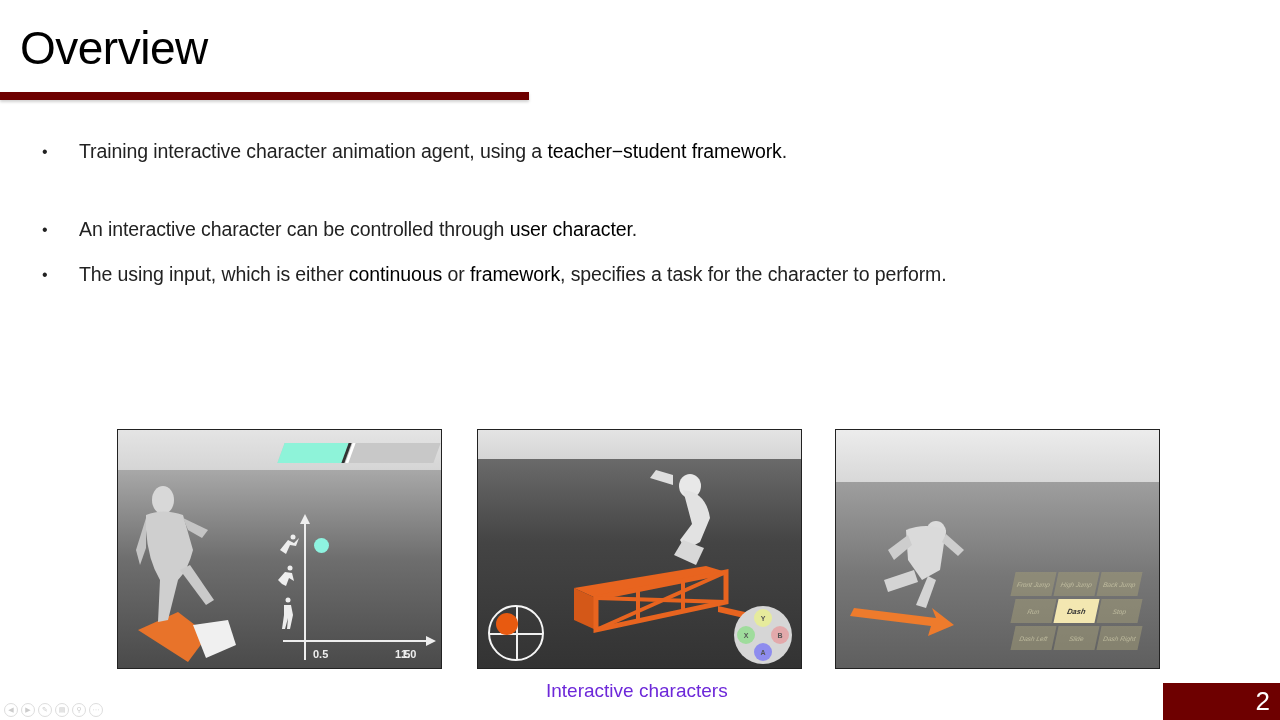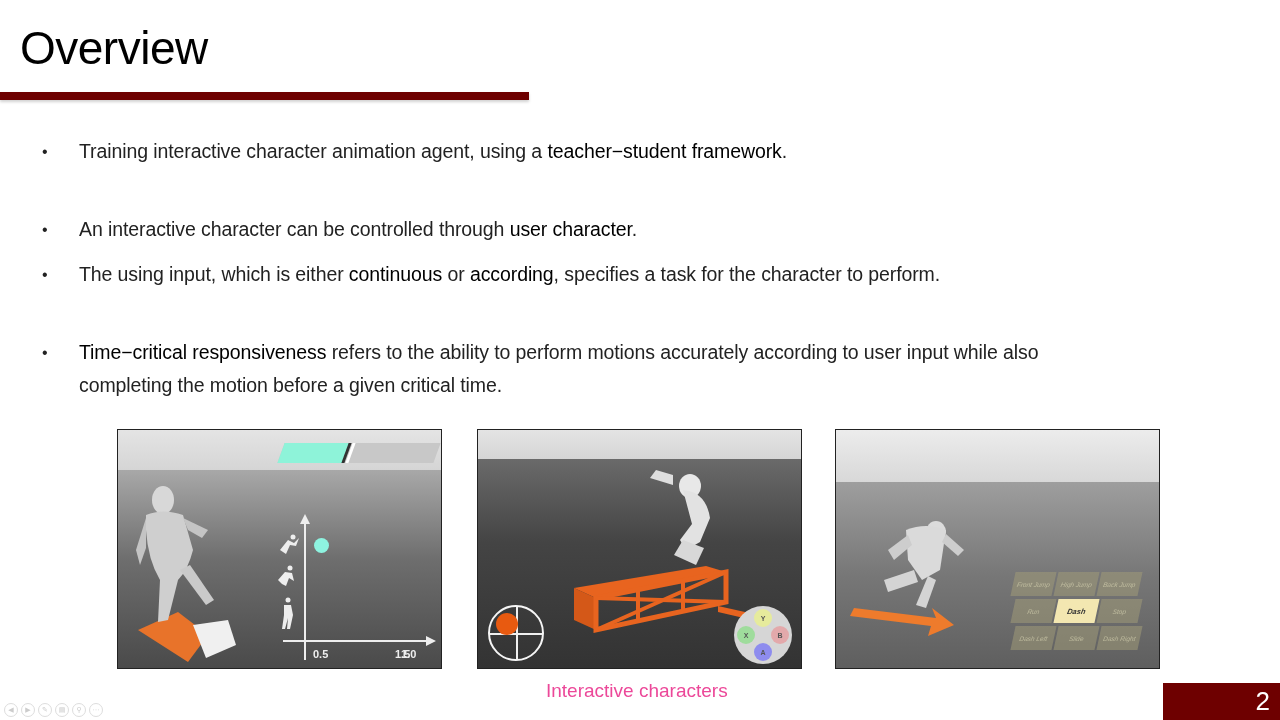--- a/index.html
+++ b/index.html
@@ -43,41 +43,40 @@
     .joystick .knob { position: absolute; left: 6px; top: 6px; width: 22px; height: 22px; border-radius: 50%; background: #e85a10; }
 
     .pad { position: absolute; left: 256px; top: 176px; width: 58px; height: 58px; border-radius: 50%; background: #d6d6d6; }
     .pad .btn { position: absolute; width: 18px; height: 18px; border-radius: 50%; font-size: 7px; font-weight: 700; color: #555; display: flex; align-items: center; justify-content: center; }
 
     .grid { position: absolute; left: 177px; top: 142px; width: 135px; }
     .grid .row { display: flex; gap: 2px; margin-bottom: 3px; }
     .grid .cell { width: 41px; height: 24px; background: rgba(160,155,120,0.55); transform: skewX(-12deg); font-size: 6.5px; color: rgba(230,225,190,0.55); display: flex; align-items: center; justify-content: center; font-style: italic; white-space: nowrap; }
     .grid .cell.active { background: #f3e7b1; color: #333; font-weight: 700; font-size: 7.5px; }
 
-    .caption { position: absolute; left: 546px; top: 680px; font-size: 19px; color: #ec4899; }
+    .caption { position: absolute; left: 546px; top: 680px; font-size: 19px; color: #6d28d9; }
 
     .page-box { position: absolute; left: 1163px; top: 683px; width: 117px; height: 37px; background: #6e0000; }
     .page-num { position: absolute; right: 10px; top: 3px; font-size: 26px; color: #fff; font-weight: 400; }
 
     .nav-controls { position: absolute; left: 4px; top: 703px; display: flex; gap: 3px; }
     .nav-controls .ctl { width: 14px; height: 14px; border: 1px solid #ddd; border-radius: 50%; font-size: 7px; color: #ccc; display: flex; align-items: center; justify-content: center; }
   </style>
 </head>
 <body>
 
 <div class="title">Overview</div>
 <div class="title-rule"></div>
 
 <div class="bullets">
   <div class="bullet"><span>Training interactive character animation agent, using a </span><span class="em">teacher−student framework</span><span>.</span></div>
   <div class="gap"></div>
   <div class="bullet"><span>An interactive character can be controlled through </span><span class="em">user character</span><span>.</span></div>
-  <div class="bullet"><span>The using input, which is either </span><span class="em">continuous</span><span> or </span><span class="em">according</span><span>, specifies a task for the character to perform.</span></div>
+  <div class="bullet"><span>The using input, which is either </span><span class="em">continuous</span><span> or </span><span class="em">framework</span><span>, specifies a task for the character to perform.</span></div>
   <div class="gap"></div>
-  <div class="bullet"><span class="em">Time−critical responsiveness</span><span> refers to the ability to perform motions accurately according to user input while also</span><br><span>completing the motion before a given critical time.</span></div>
 </div>
 
 <div class="panel" id="p1">
   <div class="sky"></div>
     <div class="ground"></div>
   <div class="progress">
     <div class="bg"></div>
     <div class="fill"></div>
     <div class="tick" style="left:64px;background:#333;"></div>
     <div class="tick" style="left:68px;background:#fff;"></div>

